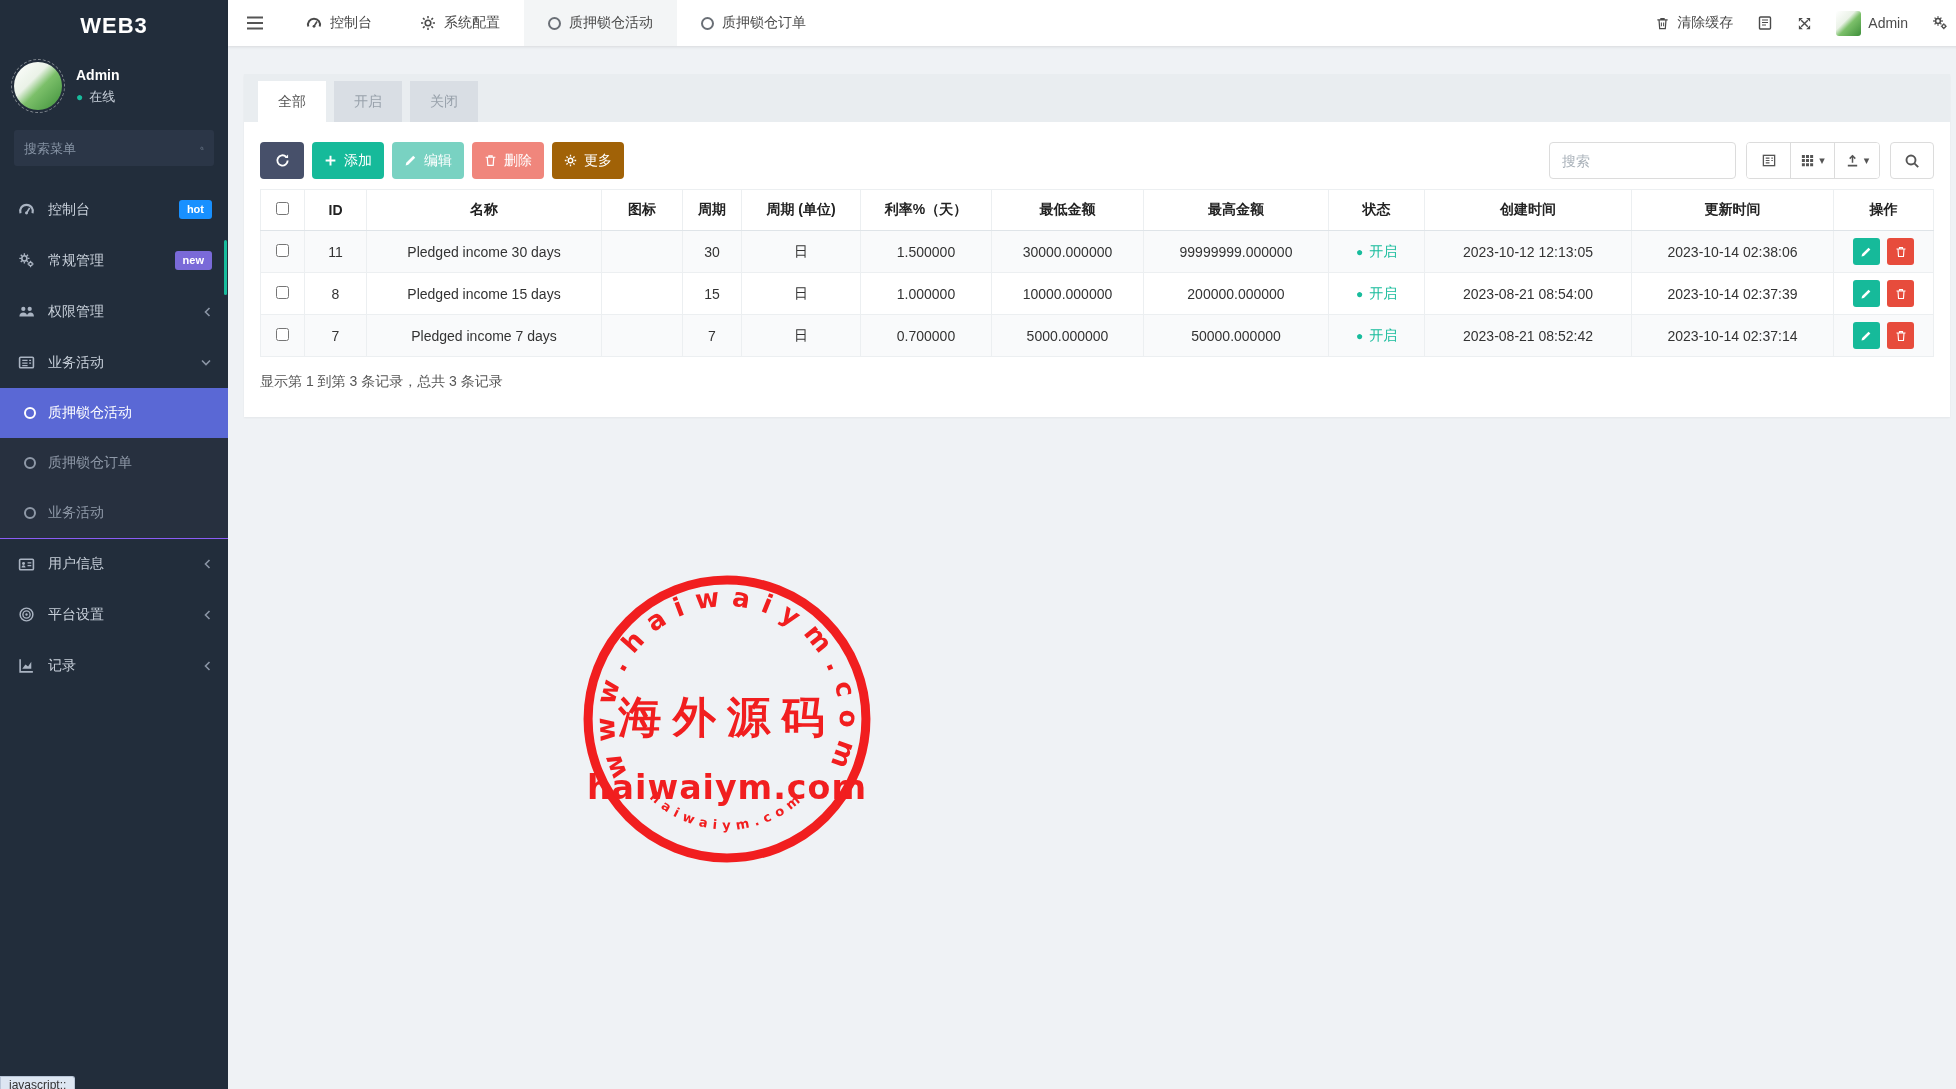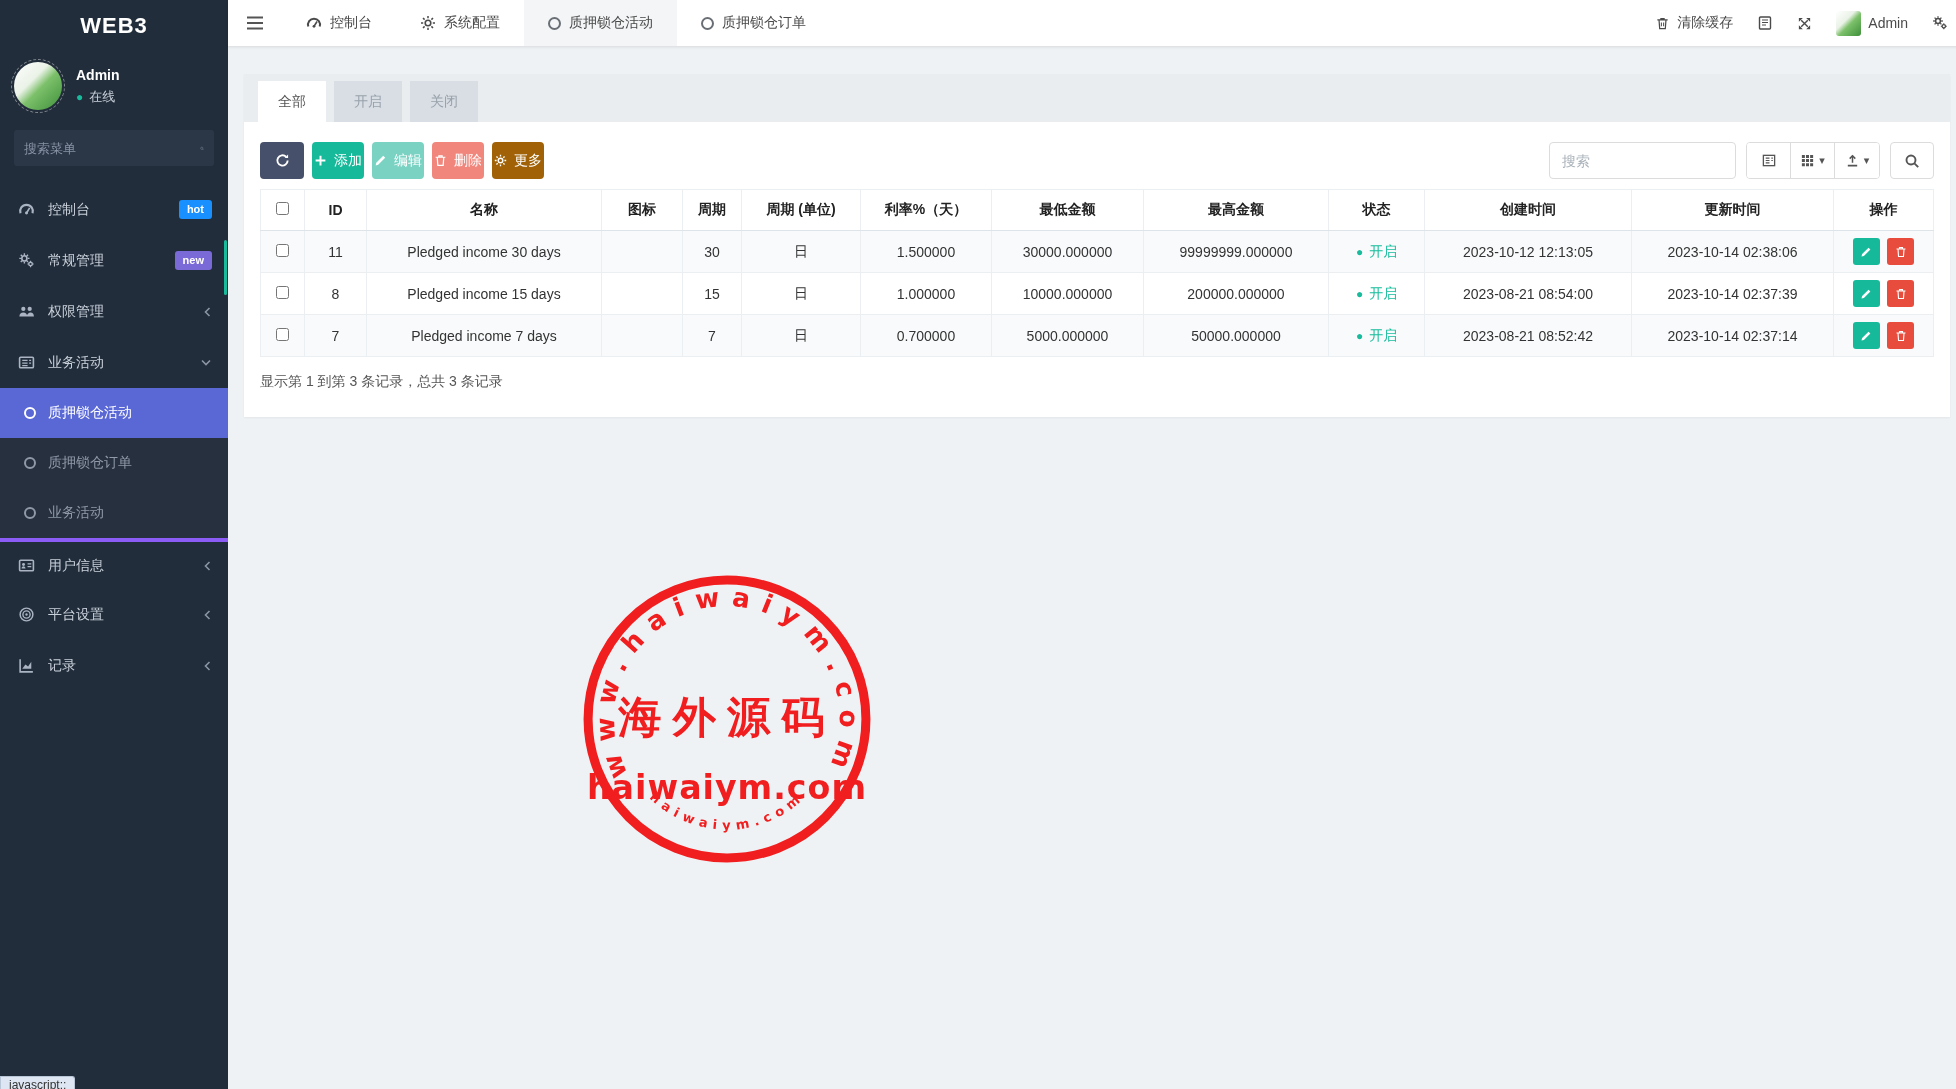--- a/index.html
+++ b/index.html
@@ -45,21 +45,21 @@
             background:linear-gradient(135deg,#ffffff 0%,#eaf2e7 38%,#7cc06a 55%,#3e8f3a 100%); }
 
   .content { flex:1; padding:28px 16px 0; position:relative; }
   .panel { background:#fff; box-shadow:0 1px 2px rgba(0,0,0,.05); }
   .panel-tabs { background:#e9edf0; padding:7px 0 0 14px; display:flex; gap:8px; height:48px; }
   .ftab { min-width:62px; padding:0 20px; height:41px; display:flex; align-items:center; justify-content:center; font-size:14px; color:#98a1ab; background:#d9dee4; cursor:pointer; }
   .ftab.active { background:#fff; color:#555; }
   .panel-body { padding:20px 16px 26px; }
 
   .toolbar { display:flex; align-items:center; margin-bottom:10px; }
-  .btn { height:37px; border:none; border-radius:4px; color:#fff; font-size:14px; display:inline-flex; align-items:center; gap:7px; padding:0 2px; margin-right:8px; cursor:pointer; }
+  .btn { height:37px; border:none; border-radius:4px; color:#fff; font-size:14px; display:inline-flex; align-items:center; gap:7px; padding:0 12px; margin-right:8px; cursor:pointer; }
   .btn-refresh { background:#47506a; width:44px; justify-content:center; padding:0; }
   .btn-add  { background:#16ba9a; }
   .btn-edit { background:#79d2c2; }
   .btn-del  { background:#f0867c; }
   .btn-more { background:#a16207; }
   .toolbar-right { margin-left:auto; display:flex; align-items:center; }
   .search-input { width:187px; height:37px; border:1px solid #dcdcdc; border-radius:4px; padding:0 12px; font-size:14px; color:#555; outline:none; }
   .search-input::placeholder { color:#aab2ba; }
   .tool-group { display:flex; margin-left:10px; border:1px solid #dcdcdc; border-radius:4px; overflow:hidden; }
   .tool-btn { min-width:44px; height:35px; background:#fff; display:flex; align-items:center; justify-content:center; gap:4px; border-right:1px solid #dcdcdc; color:#555; cursor:pointer; padding:0 8px; }
@@ -180,21 +180,21 @@
         <div class="submenu-item">
           <span class="ring"></span>
           <span>质押锁仓订单</span>
         </div>
         <div class="submenu-item">
           <span class="ring"></span>
           <span>业务活动</span>
         </div>
       </div>
 
-      <div class="nav-item" style="border-top:4px solid #8b5cf6">
+      <div class="nav-item" style="border-top:1px solid #8b5cf6">
         <span class="nicon">
           <svg class="svgi" width="17" height="17" viewBox="0 0 16 16">
               <rect x="1.5" y="3" width="13" height="10" rx="1" fill="none" stroke="currentColor" stroke-width="1.5"></rect>
               <circle cx="5.2" cy="7" r="1.4" fill="currentColor"></circle>
               <path d="M3.3 10.8c.2-1.2 1-2 1.9-2s1.7.8 1.9 2z" fill="currentColor"></path>
               <path d="M9 6.5h3.5M9 9h3.5" stroke="currentColor" stroke-width="1.2"></path>
             </svg>
         </span>
         <span class="nlabel">用户信息</span>
         <span class="chev">

